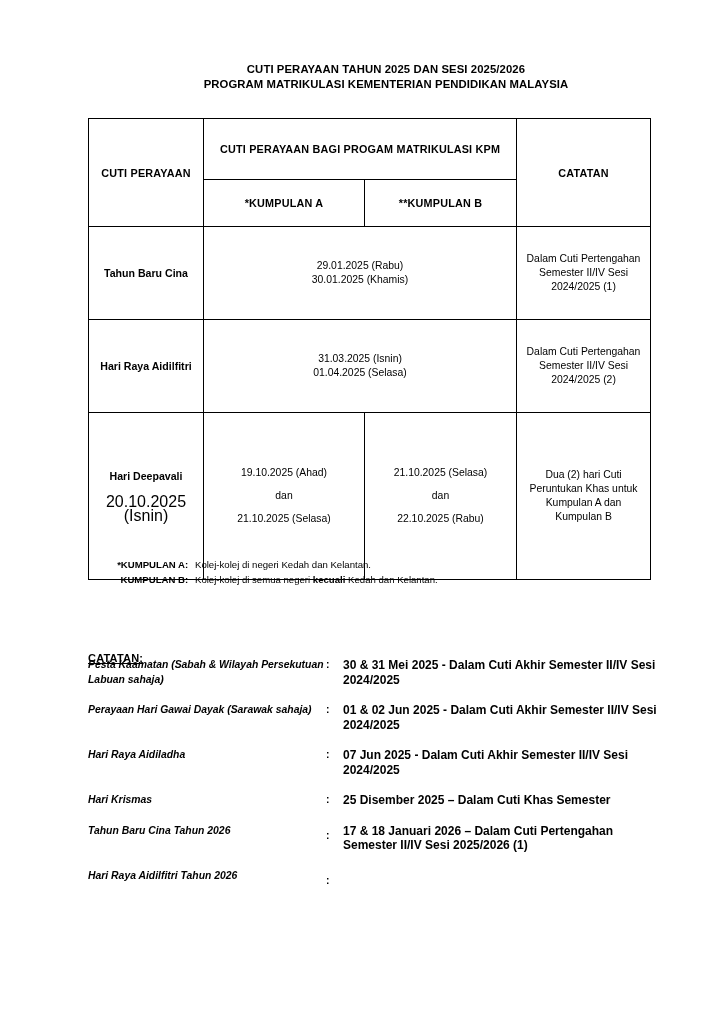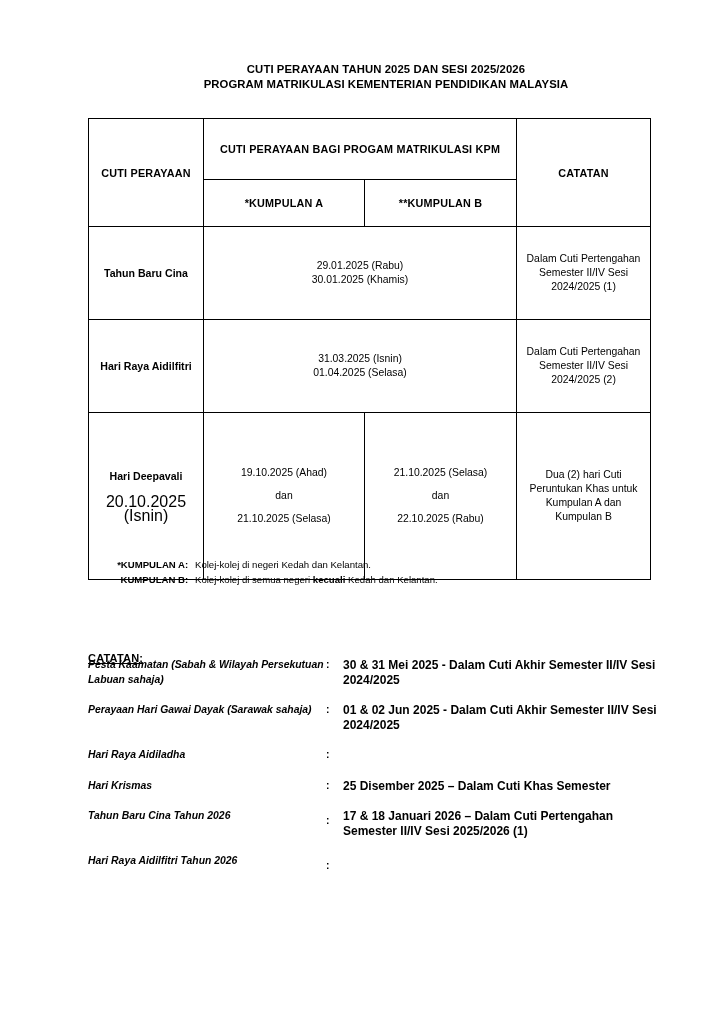--- a/index.html
+++ b/index.html
@@ -235,20 +235,21 @@
     <span class="cat-value">30 &amp; 31 Mei 2025 - Dalam Cuti Akhir Semester II/IV Sesi 2024/2025</span>
   </div>
   <div class="cat-row">
     <span class="cat-label">Perayaan Hari Gawai Dayak (Sarawak sahaja)</span>
     <span class="cat-colon">:</span>
     <span class="cat-value">01 &amp; 02 Jun 2025 - Dalam Cuti Akhir Semester II/IV Sesi 2024/2025</span>
   </div>
   <div class="cat-row">
     <span class="cat-label">Hari Raya Aidiladha</span>
     <span class="cat-colon">:</span>
+    <span class="cat-value">07 Jun 2025 - Dalam Cuti Akhir Semester II/IV Sesi 2024/2025</span>
   </div>
   <div class="cat-row">
     <span class="cat-label">Hari Krismas</span>
     <span class="cat-colon">:</span>
     <span class="cat-value">25 Disember 2025 – Dalam Cuti Khas Semester</span>
   </div>
   <div class="cat-row pad-top">
     <span class="cat-label">Tahun Baru Cina Tahun 2026</span>
     <span class="cat-colon">:</span>
     <span class="cat-value">17 &amp; 18 Januari 2026 –  Dalam Cuti Pertengahan Semester II/IV Sesi 2025/2026 (1)</span>

